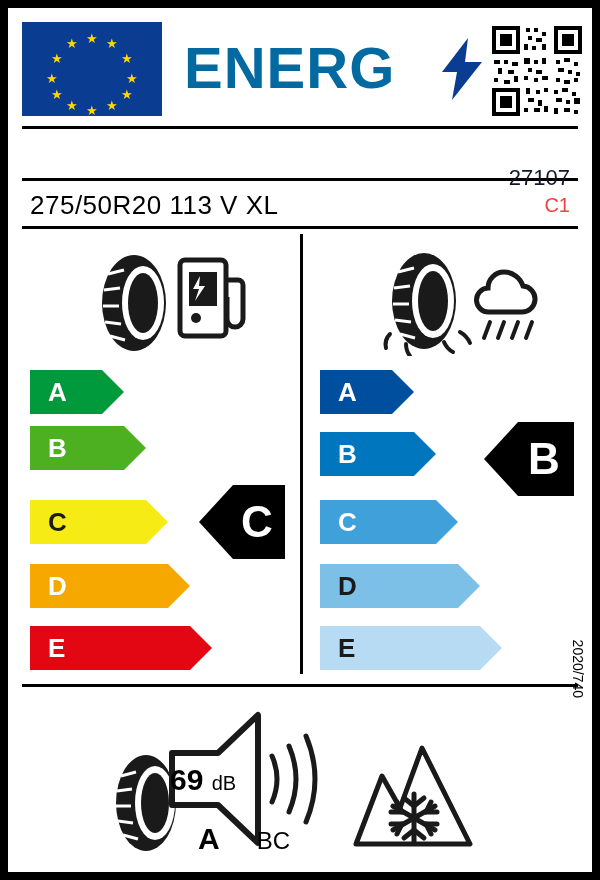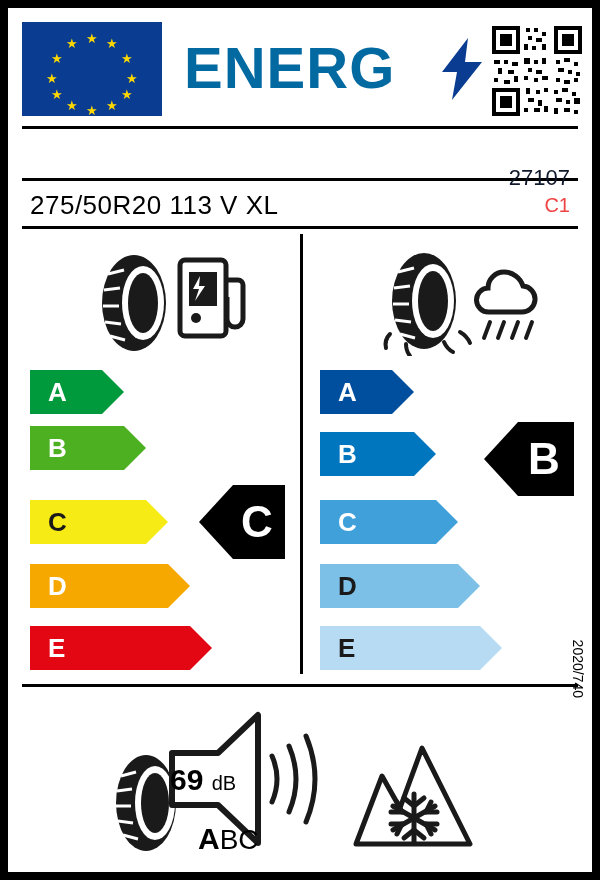--- a/index.html
+++ b/index.html
@@ -162,21 +162,21 @@
     position: absolute;
     font-size: 30px;
     font-weight: bold;
     color: #000;
   }
   .noise-abc {
     position: absolute;
     color: #000;
   }
   .noise-abc .a { font-size: 30px; font-weight: bold; }
-  .noise-abc .bc { font-size: 28px; }
+  .noise-abc .bc { font-size: 24px; margin-left: 37px; }
 
   .vertcode {
     position: absolute;
     right: 6px; top: 690px;
     font-size: 14px;
     color: #000;
     transform: rotate(90deg);
     transform-origin: right top;
     white-space: nowrap;
   }

